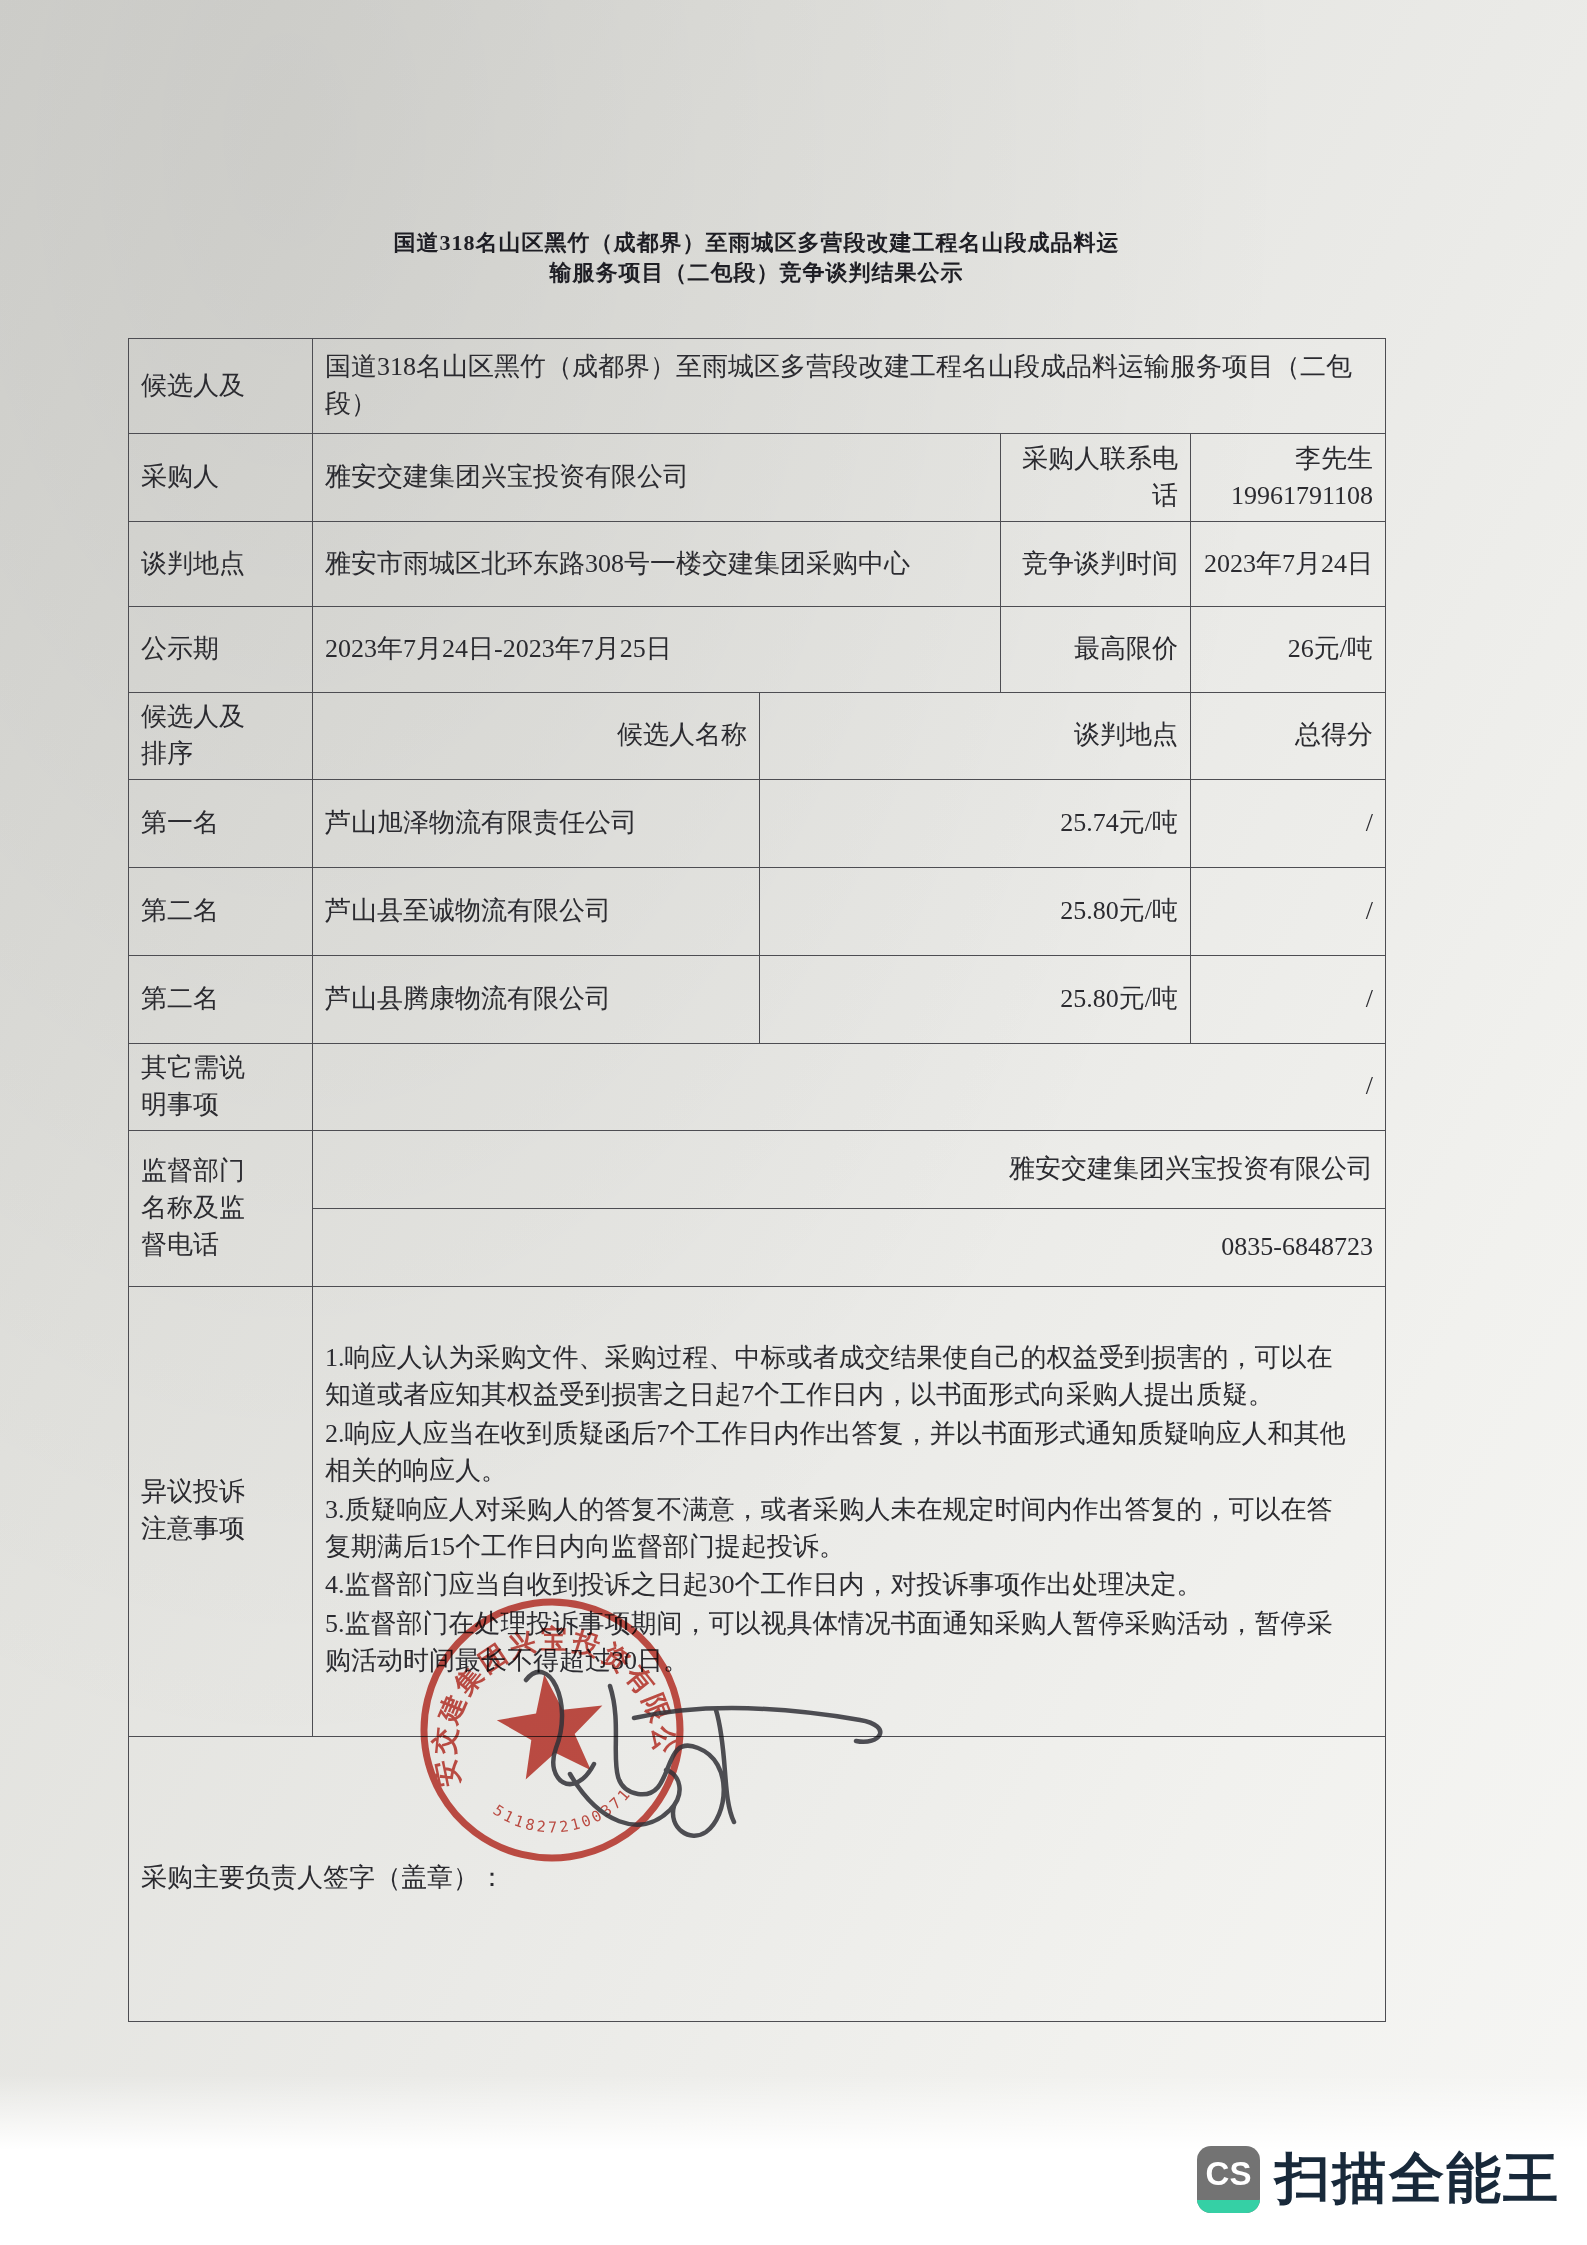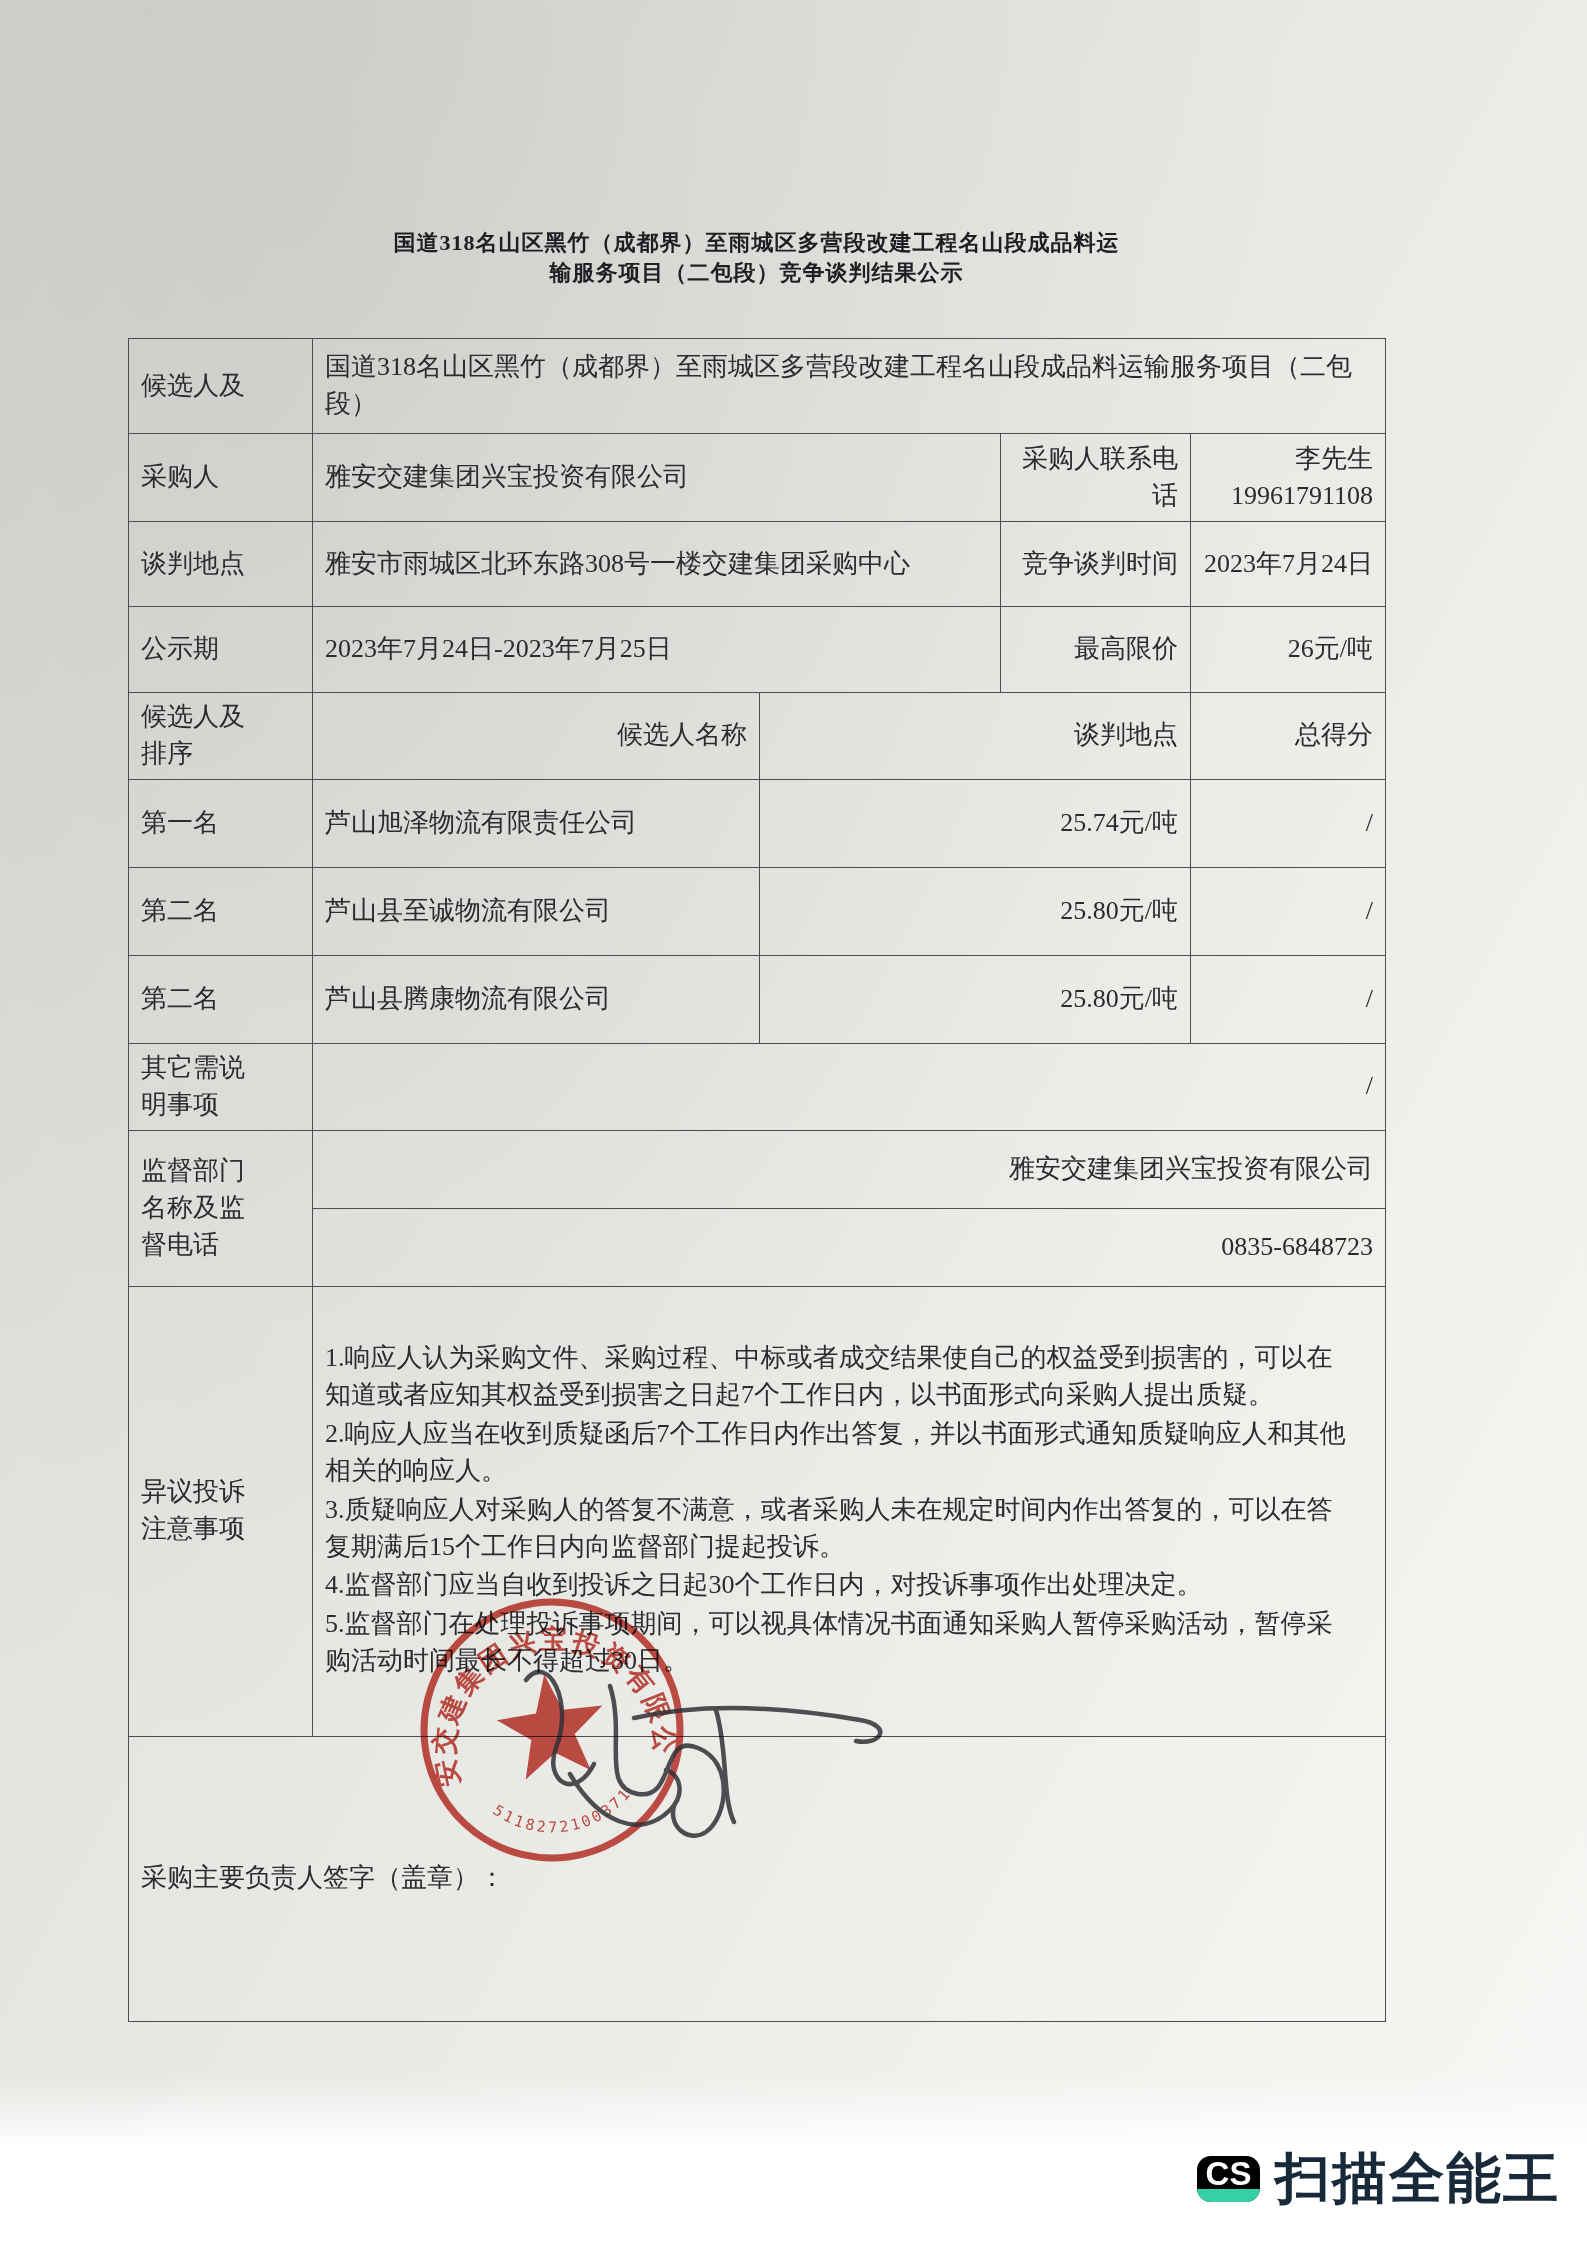--- a/index.html
+++ b/index.html
@@ -34,21 +34,21 @@
   td.small{font-size:24px;}
   td.notes{padding:74px 22px 24px 16px;vertical-align:middle;}
   td.notes div{margin:0 16px 2px 0;}
   td.sign-cell{vertical-align:middle;padding-top:70px;padding-left:10px;font-size:27px;}
   .stamp-wrap{position:absolute;left:398px;top:1560px;width:540px;height:340px;
     pointer-events:none;mix-blend-mode:multiply;}
   .footer-brand{
     position:absolute;right:27px;bottom:29px;display:flex;align-items:center;gap:15px;
     font-family:"Liberation Sans","DejaVu Sans",sans-serif;
   }
-  .cs-icon{width:63px;height:46px;border-radius:14px;background:#000000;position:relative;overflow:hidden;
+  .cs-icon{width:63px;height:67px;border-radius:14px;background:#737373;position:relative;overflow:hidden;
     display:flex;align-items:center;justify-content:center;}
   .cs-icon .cs-txt{color:#ffffff;font-weight:bold;font-size:33px;letter-spacing:0;margin-top:-10px;
     font-family:"Liberation Sans","DejaVu Sans",sans-serif;}
   .cs-icon .cs-band{position:absolute;left:0;right:0;bottom:0;height:13px;background:#35d0a5;}
   .brand-name{font-size:55px;font-weight:bold;color:#18293a;letter-spacing:2px;}
 </style>
 </head>
 <body>
 
 <div class="bottom-fade"></div>

